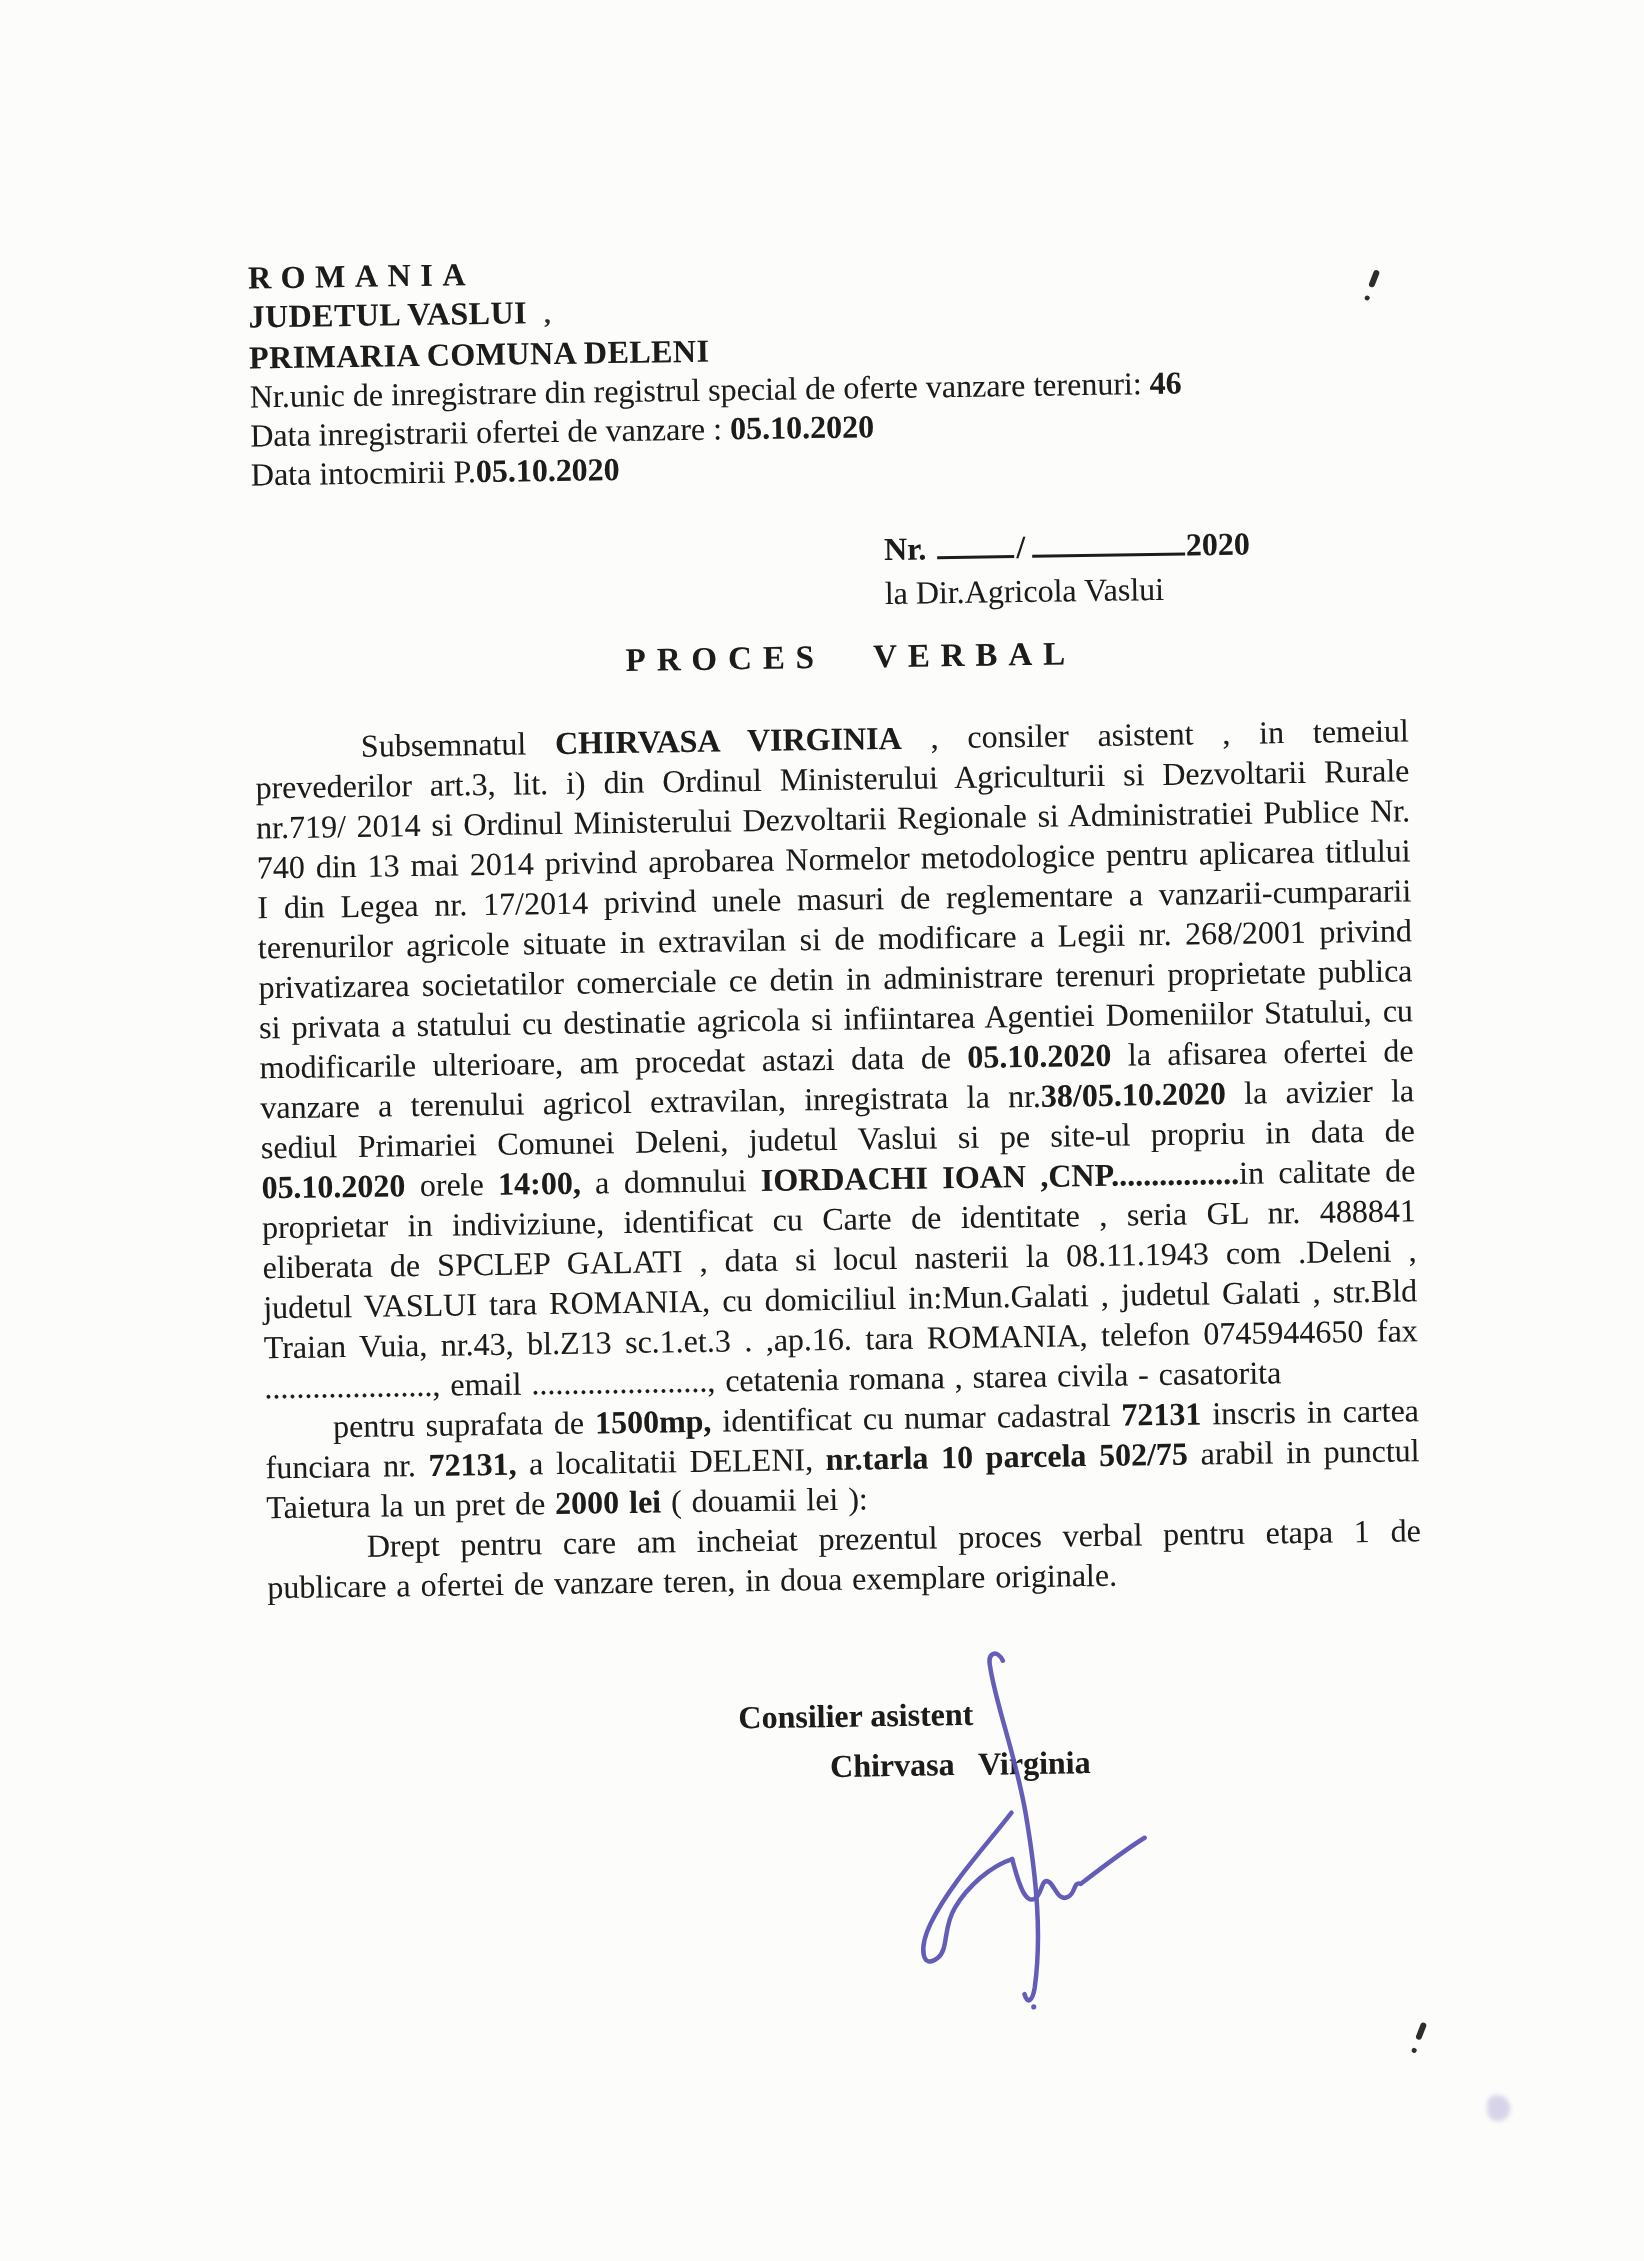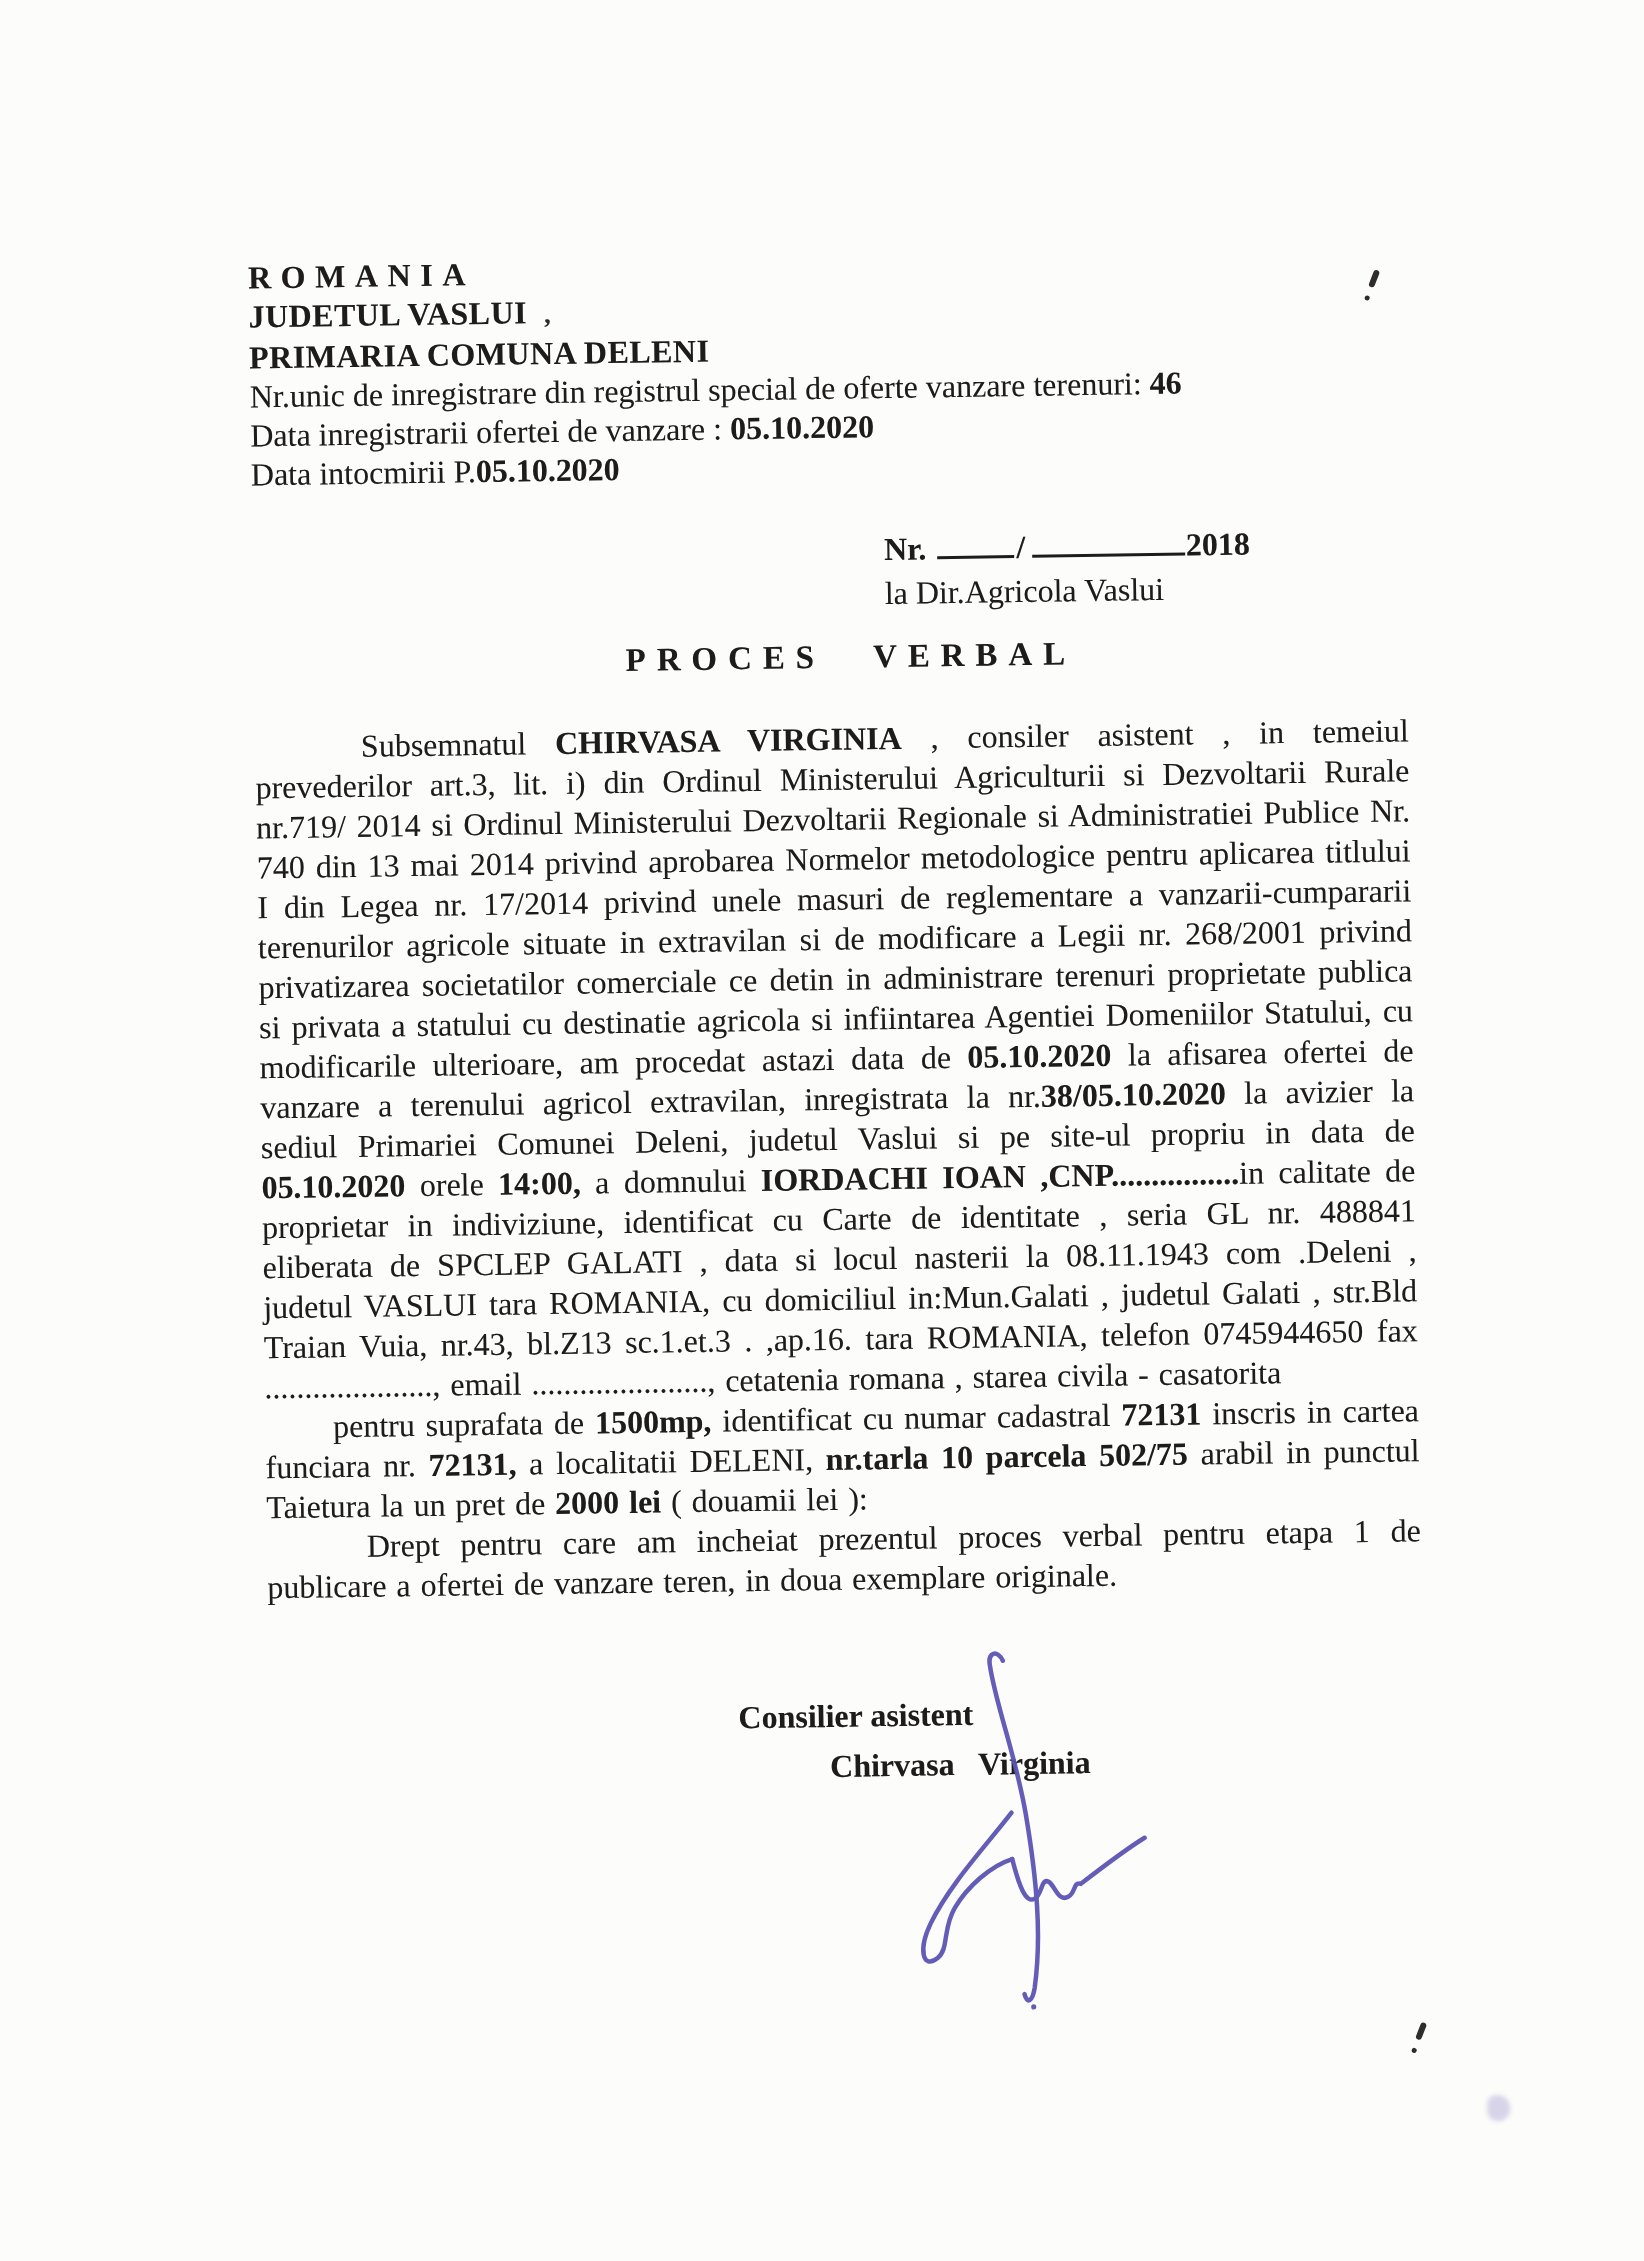--- a/index.html
+++ b/index.html
@@ -62,21 +62,21 @@
     <div class="hdr">
       <div class="hdr-country">ROMANIA</div>
       <div><span class="hdr-bold">JUDETUL VASLUI</span><span class="hdr-mark">,</span></div>
       <div class="hdr-bold">PRIMARIA COMUNA DELENI</div>
       <div><span>Nr.unic de inregistrare din registrul special de oferte vanzare terenuri: </span><span class="b">46</span></div>
       <div><span>Data inregistrarii ofertei de vanzare :  </span><span class="b">05.10.2020</span></div>
       <div><span>Data intocmirii P.</span><span class="b">05.10.2020</span></div>
     </div>
 
     <div class="numblock">
-      <div><span class="lbl">Nr.</span><span class="blank blank-1"></span><span class="lbl">/</span><span class="blank blank-2"></span><span class="yr">2018</span></div>
+      <div><span class="lbl">Nr.</span><span class="blank blank-1"></span><span class="lbl">/</span><span class="blank blank-2"></span><span class="yr">2020</span></div>
       <div>la Dir.Agricola Vaslui</div>
     </div>
 
     <div class="title">PROCES VERBAL</div>
 
     <div class="bodytext">
       <p class="p-intro"><span>Subsemnatul </span><span class="b">CHIRVASA VIRGINIA</span><span> , consiler asistent , in temeiul prevederilor art.3, lit. i) din Ordinul Ministerului Agriculturii si Dezvoltarii Rurale nr.719/ 2014 si Ordinul Ministerului Dezvoltarii Regionale si Administratiei Publice Nr. 740 din 13 mai 2014 privind aprobarea Normelor metodologice pentru aplicarea titlului I din Legea nr. 17/2014 privind unele masuri de reglementare a vanzarii-cumpararii terenurilor agricole situate in extravilan si de modificare a Legii nr. 268/2001 privind privatizarea societatilor comerciale ce detin in administrare terenuri proprietate publica si privata a statului cu destinatie agricola si infiintarea Agentiei Domeniilor Statului, cu modificarile ulterioare, am procedat astazi data de  </span><span class="b">05.10.2020</span><span>  la afisarea ofertei de vanzare a terenului agricol extravilan, inregistrata la nr.</span><span class="b">38/05.10.2020</span><span> la avizier la sediul Primariei Comunei Deleni, judetul Vaslui si pe site-ul propriu in data de </span><span class="b">05.10.2020</span><span> orele </span><span class="b">14:00,</span><span> a domnului </span><span class="b">IORDACHI IOAN ,CNP................</span><span>in calitate de proprietar in indiviziune, identificat cu Carte de identitate , seria GL nr. 488841 eliberata de SPCLEP GALATI , data si locul nasterii la 08.11.1943 com .Deleni , judetul VASLUI tara ROMANIA, cu domiciliul in:Mun.Galati , judetul Galati , str.Bld Traian Vuia, nr.43, bl.Z13 sc.1.et.3 . ,ap.16. tara ROMANIA, telefon 0745944650 fax ....................., email ......................, cetatenia romana , starea civila - casatorita</span></p>
       <p class="p-parcel"><span>pentru suprafata de </span><span class="b">1500mp,</span><span> identificat cu numar cadastral </span><span class="b">72131</span><span> inscris in cartea funciara nr. </span><span class="b">72131,</span><span> a localitatii DELENI, </span><span class="b">nr.tarla 10 parcela 502/75</span><span> arabil in punctul Taietura la un pret de </span><span class="b">2000 lei</span><span> ( douamii lei ):</span></p>
       <p class="p-closing"><span>Drept pentru care am incheiat prezentul proces verbal pentru etapa 1 de publicare a ofertei de vanzare teren, in doua exemplare originale.</span></p>
     </div>

